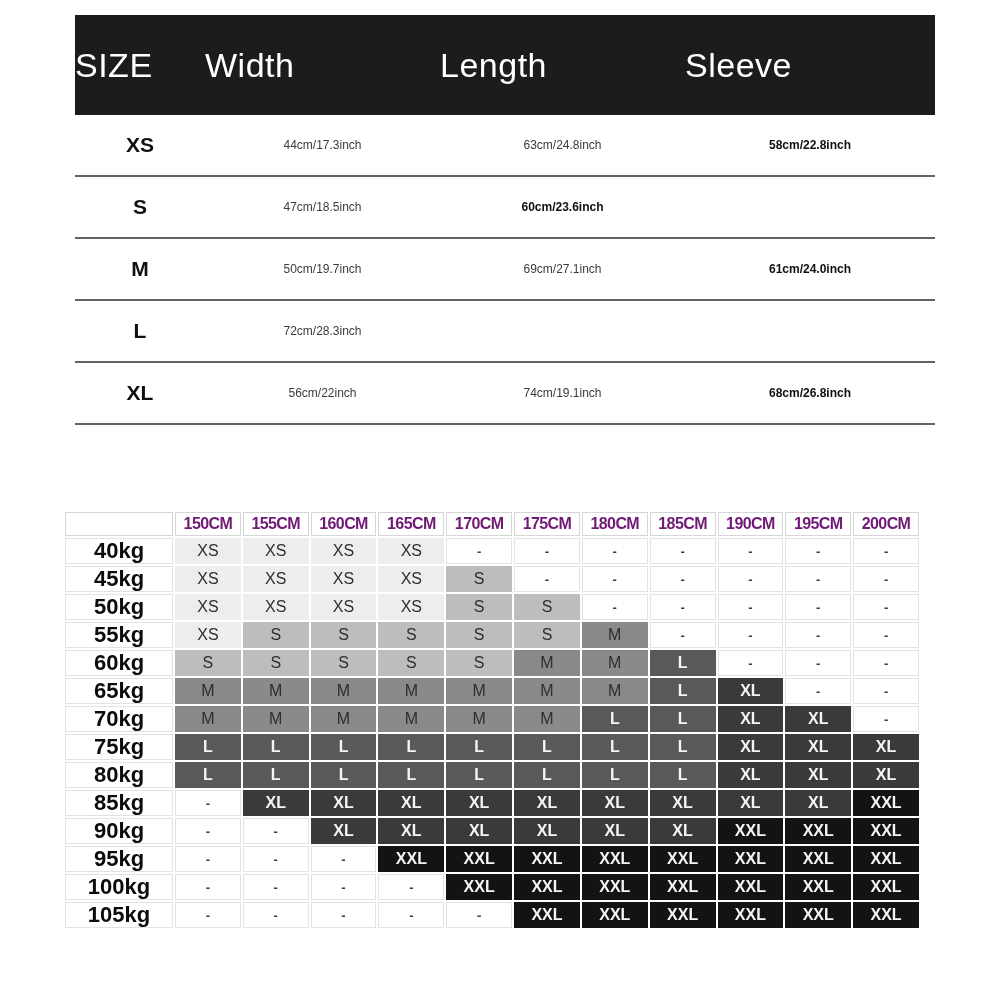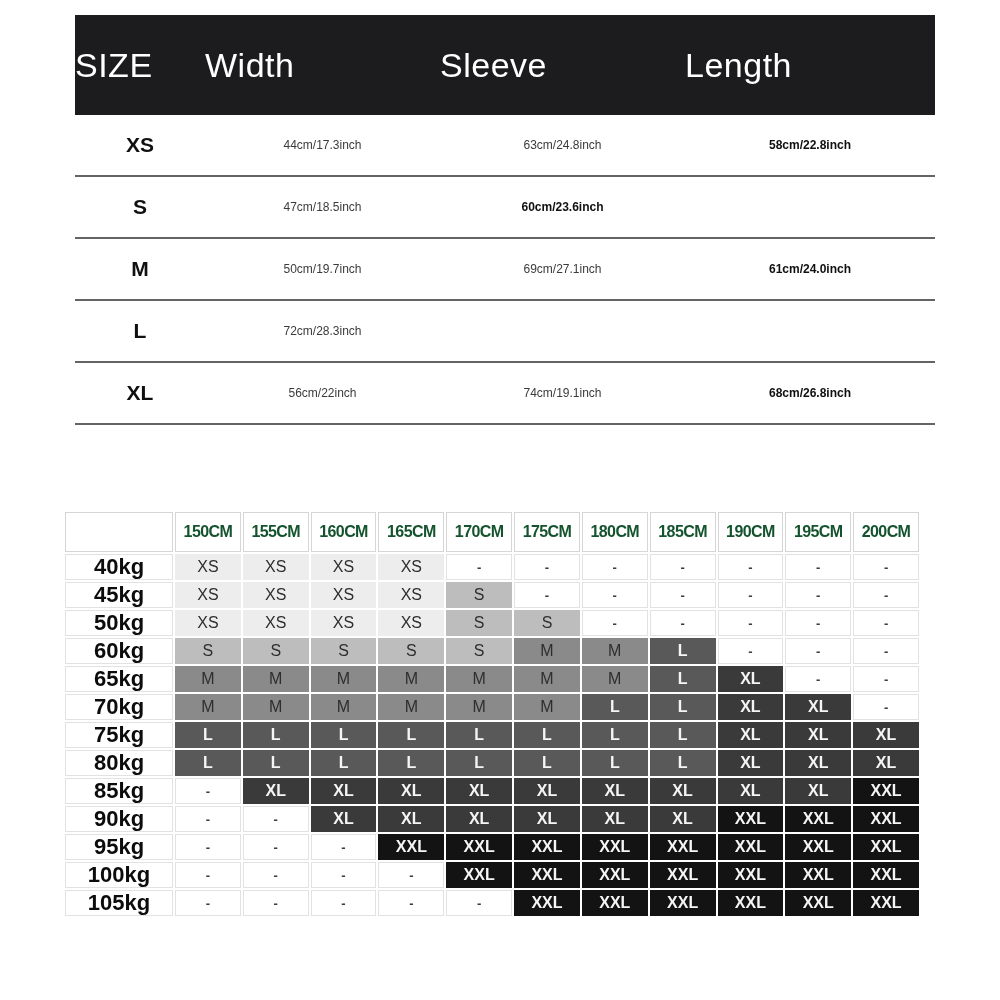--- a/index.html
+++ b/index.html
@@ -26,22 +26,22 @@
   .size-row .cell.sleeve { font-weight:bold; color:#101010; }
 
   
   .fit-table-wrap { position:absolute; left:63px; top:510px; width:858px; }
   table.fit { width:100%; border-collapse:separate; border-spacing:2px; table-layout:fixed; }
   table.fit col.wcol { width:108px; }
   table.fit th, table.fit td {
     text-align:center; vertical-align:middle; overflow:hidden; white-space:nowrap;
   }
   table.fit thead th {
-    height:40px; background:#ffffff; box-shadow: inset 0 0 0 1px #d6d6d6;
-    font-size:16px; font-weight:bold; color:#14532d; letter-spacing:-0.6px;
+    height:24px; background:#ffffff; box-shadow: inset 0 0 0 1px #d6d6d6;
+    font-size:16px; font-weight:bold; color:#701a75; letter-spacing:-0.6px;
   }
   table.fit tbody th.weight {
     height:26px; background:#ffffff; box-shadow: inset 0 0 0 1px #e2e2e2;
     font-size:22px; font-weight:bold; color:#0c0c0c;
   }
   table.fit td.fitcell { height:26px; font-size:16px; }
   table.fit td.fitcell.empty {
     background:#ffffff; box-shadow: inset 0 0 0 1px #e2e2e2;
     font-size:13px; font-weight:bold; color:#3c3c3c;
   }
@@ -50,22 +50,22 @@
 </style>
 </head>
 <body>
 
 <div class="page">
 
   <div class="size-table">
     <div class="size-header">
       <div class="hcell">SIZE</div>
       <div class="hcell">Width</div>
+      <div class="hcell">Length</div>
       <div class="hcell">Sleeve</div>
-      <div class="hcell">Length</div>
     </div>
     <div id="size-rows">
         <div class="size-row">
           <div class="cell size">XS</div>
           <div class="cell width">44cm/17.3inch</div>
           <div class="cell length">63cm/24.8inch</div>
           <div class="cell sleeve">58cm/22.8inch</div>
         </div>
         <div class="size-row">
           <div class="cell size">S</div>
@@ -149,20 +149,34 @@
             <td class="fitcell dark-txt" style="background: rgb(237, 237, 237);">XS</td>
             <td class="fitcell dark-txt" style="background: rgb(189, 189, 189);">S</td>
             <td class="fitcell dark-txt" style="background: rgb(189, 189, 189);">S</td>
             <td class="fitcell empty">-</td>
             <td class="fitcell empty">-</td>
             <td class="fitcell empty">-</td>
             <td class="fitcell empty">-</td>
             <td class="fitcell empty">-</td>
           </tr>
           <tr>
+            <th class="weight">55kg</th>
+            <td class="fitcell dark-txt" style="background: rgb(237, 237, 237);">XS</td>
+            <td class="fitcell dark-txt" style="background: rgb(189, 189, 189);">S</td>
+            <td class="fitcell dark-txt" style="background: rgb(189, 189, 189);">S</td>
+            <td class="fitcell dark-txt" style="background: rgb(189, 189, 189);">S</td>
+            <td class="fitcell dark-txt" style="background: rgb(189, 189, 189);">S</td>
+            <td class="fitcell dark-txt" style="background: rgb(189, 189, 189);">S</td>
+            <td class="fitcell dark-txt" style="background: rgb(138, 138, 138);">M</td>
+            <td class="fitcell empty">-</td>
+            <td class="fitcell empty">-</td>
+            <td class="fitcell empty">-</td>
+            <td class="fitcell empty">-</td>
+          </tr>
+          <tr>
             <th class="weight">60kg</th>
             <td class="fitcell dark-txt" style="background: rgb(189, 189, 189);">S</td>
             <td class="fitcell dark-txt" style="background: rgb(189, 189, 189);">S</td>
             <td class="fitcell dark-txt" style="background: rgb(189, 189, 189);">S</td>
             <td class="fitcell dark-txt" style="background: rgb(189, 189, 189);">S</td>
             <td class="fitcell dark-txt" style="background: rgb(189, 189, 189);">S</td>
             <td class="fitcell dark-txt" style="background: rgb(138, 138, 138);">M</td>
             <td class="fitcell dark-txt" style="background: rgb(138, 138, 138);">M</td>
             <td class="fitcell light-txt" style="background: rgb(89, 89, 89);">L</td>
             <td class="fitcell empty">-</td>

